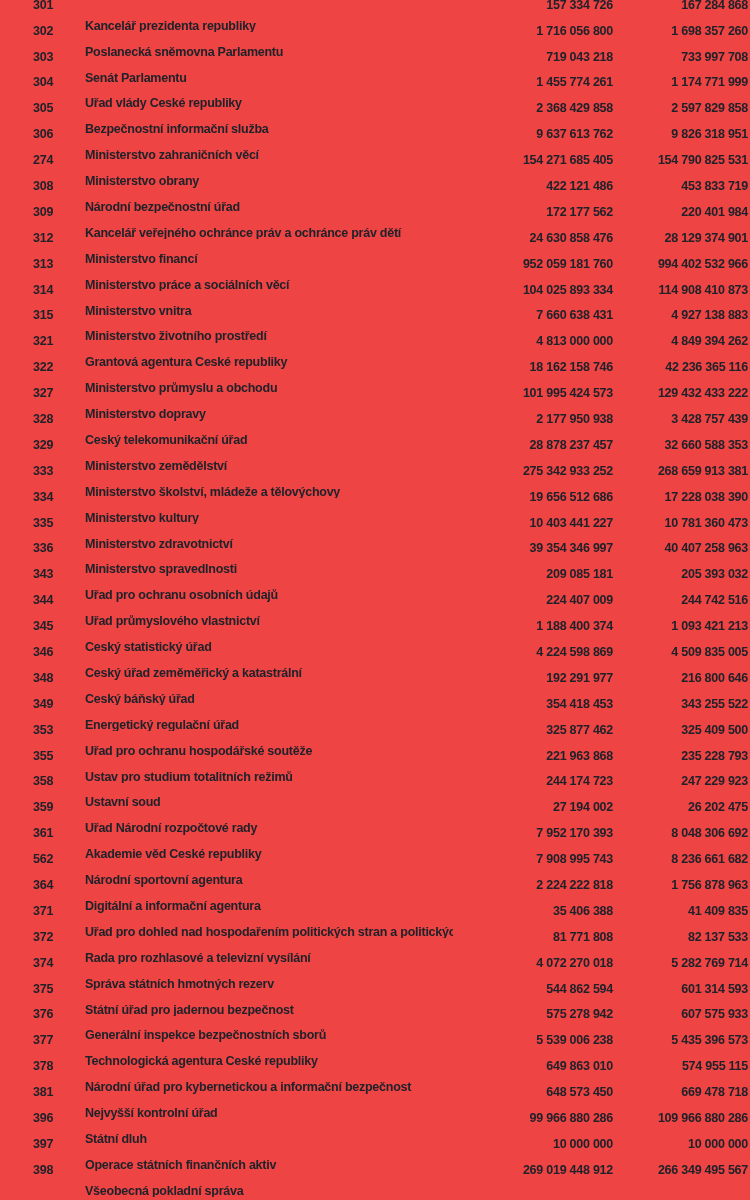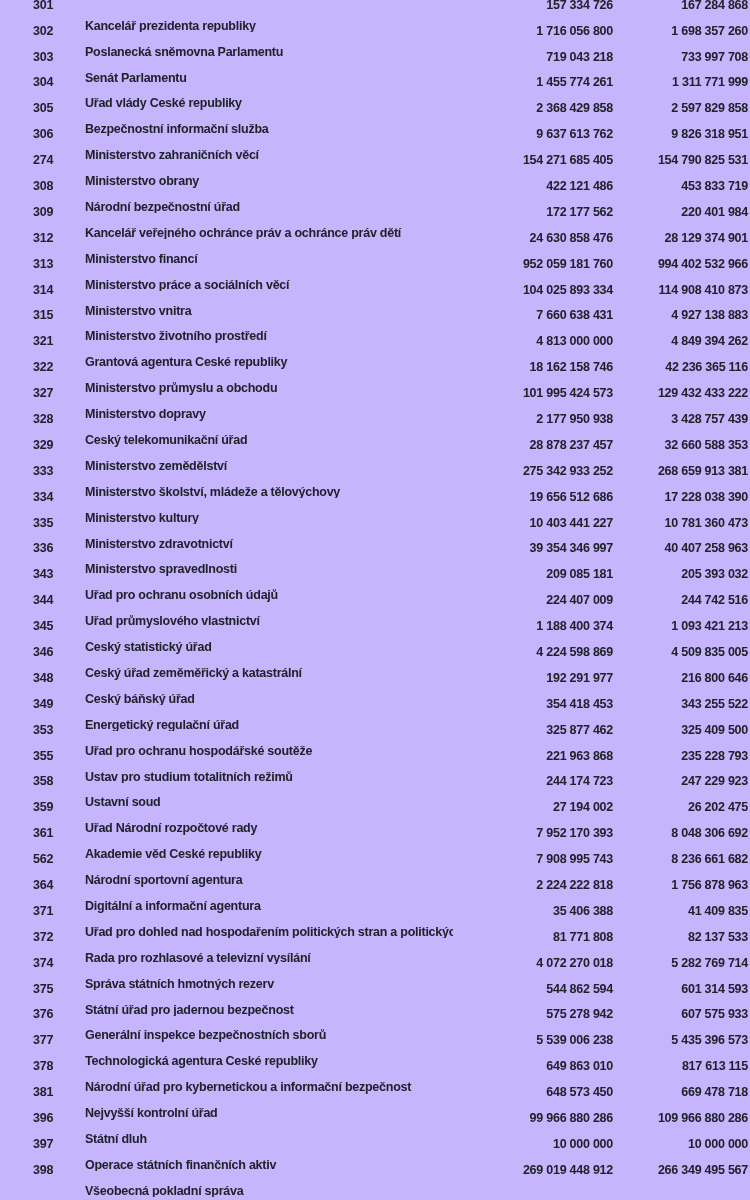--- a/index.html
+++ b/index.html
@@ -46,21 +46,21 @@
     margin-top: 42px;
   }
   .cell-amount {
     text-align: right;
     white-space: pre;
   }
 </style>
 </head>
 <body>
 
-<div class="page" style="color: rgb(32, 34, 42); background: #c4b5fd;">
+<div class="page" style="color: rgb(32, 34, 42); background: #ef4444;">
   <div class="budget-table">
       <div class="budget-row">
         <div class="cell-code">301</div>
         <div class="cell-name">Kancelář prezidenta republiky</div>
         <div class="cell-amount">157 334 726</div>
         <div class="cell-amount">167 284 868</div>
       </div>
       <div class="budget-row">
         <div class="cell-code">302</div>
         <div class="cell-name">Poslanecká sněmovna Parlamentu</div>
@@ -70,21 +70,21 @@
       <div class="budget-row">
         <div class="cell-code">303</div>
         <div class="cell-name">Senát Parlamentu</div>
         <div class="cell-amount">719 043 218</div>
         <div class="cell-amount">733 997 708</div>
       </div>
       <div class="budget-row">
         <div class="cell-code">304</div>
         <div class="cell-name">Úřad vlády České republiky</div>
         <div class="cell-amount">1 455 774 261</div>
-        <div class="cell-amount">1 311 771 999</div>
+        <div class="cell-amount">1 174 771 999</div>
       </div>
       <div class="budget-row">
         <div class="cell-code">305</div>
         <div class="cell-name">Bezpečnostní informační služba</div>
         <div class="cell-amount">2 368 429 858</div>
         <div class="cell-amount">2 597 829 858</div>
       </div>
       <div class="budget-row">
         <div class="cell-code">306</div>
         <div class="cell-name">Ministerstvo zahraničních věcí</div>
@@ -298,21 +298,21 @@
       <div class="budget-row">
         <div class="cell-code">377</div>
         <div class="cell-name">Technologická agentura České republiky</div>
         <div class="cell-amount">5 539 006 238</div>
         <div class="cell-amount">5 435 396 573</div>
       </div>
       <div class="budget-row">
         <div class="cell-code">378</div>
         <div class="cell-name">Národní úřad pro kybernetickou a informační bezpečnost</div>
         <div class="cell-amount">649 863 010</div>
-        <div class="cell-amount">817 613 115</div>
+        <div class="cell-amount">574 955 115</div>
       </div>
       <div class="budget-row">
         <div class="cell-code">381</div>
         <div class="cell-name">Nejvyšší kontrolní úřad</div>
         <div class="cell-amount">648 573 450</div>
         <div class="cell-amount">669 478 718</div>
       </div>
       <div class="budget-row">
         <div class="cell-code">396</div>
         <div class="cell-name">Státní dluh</div>

